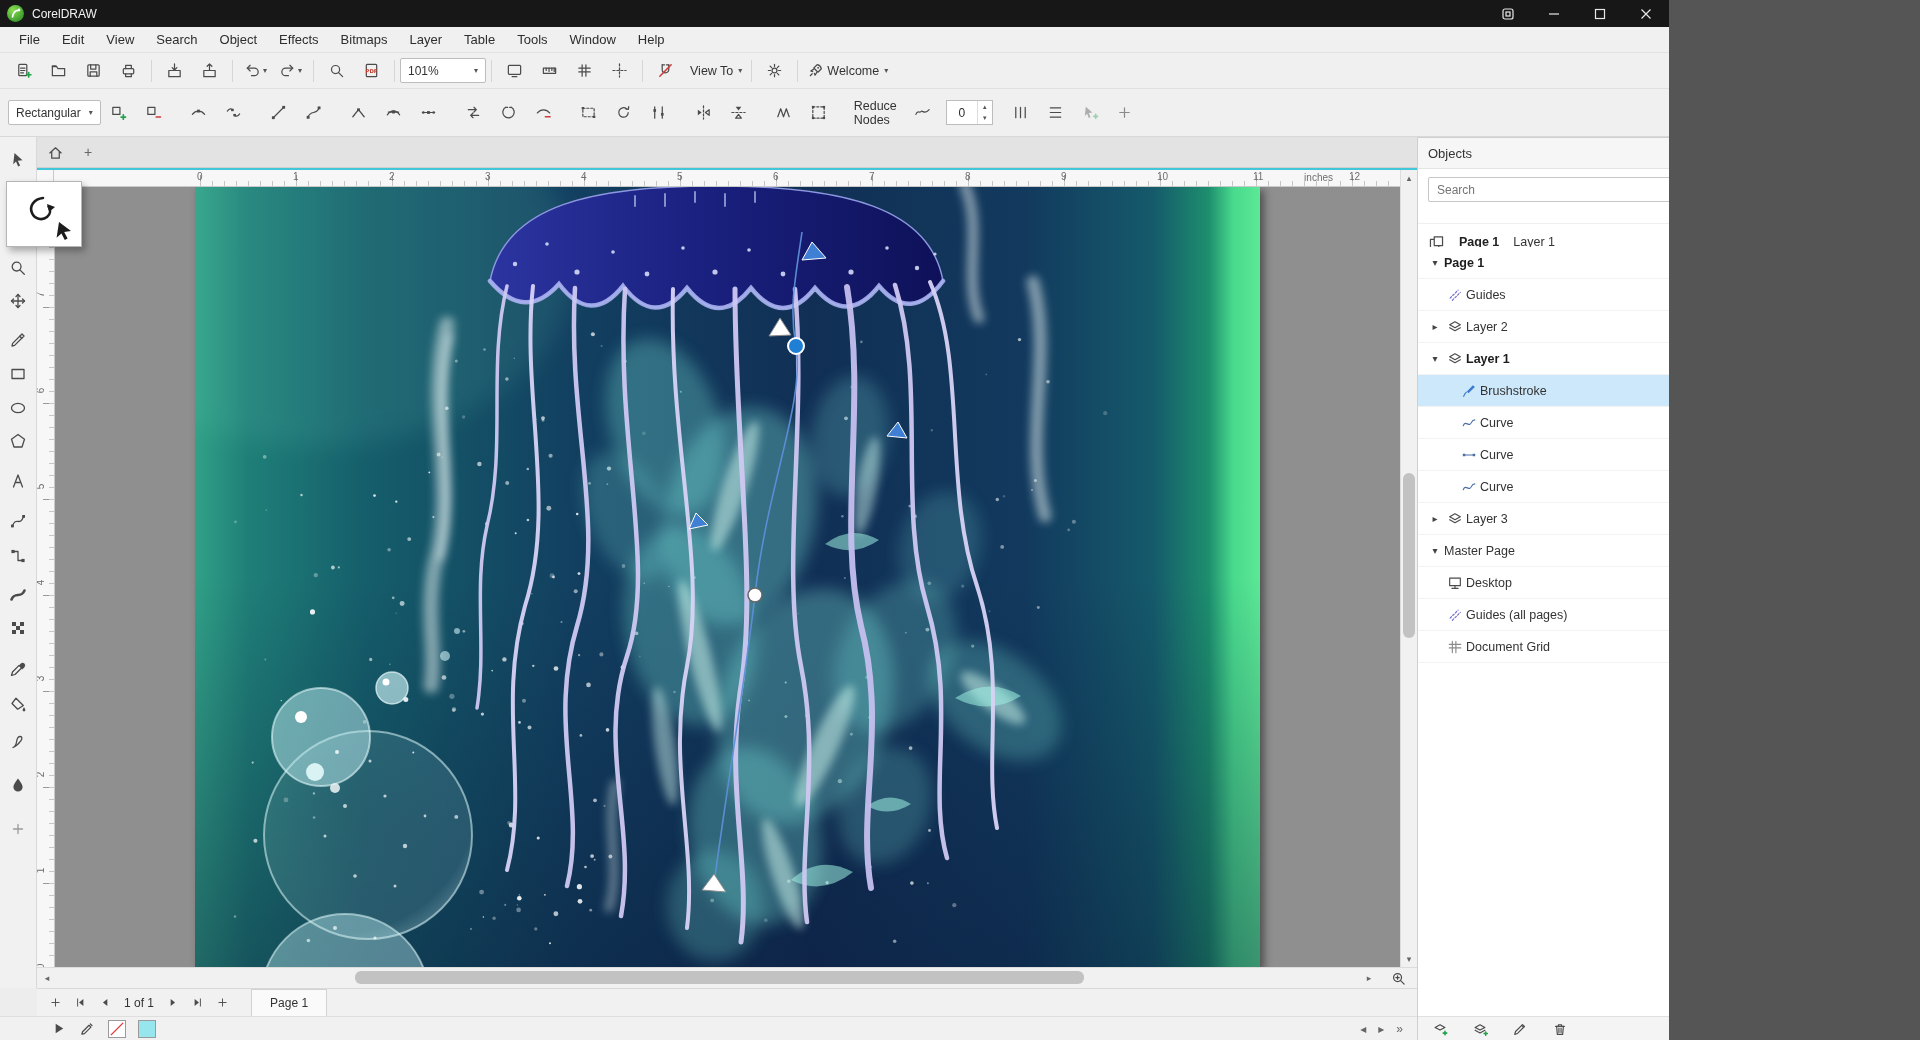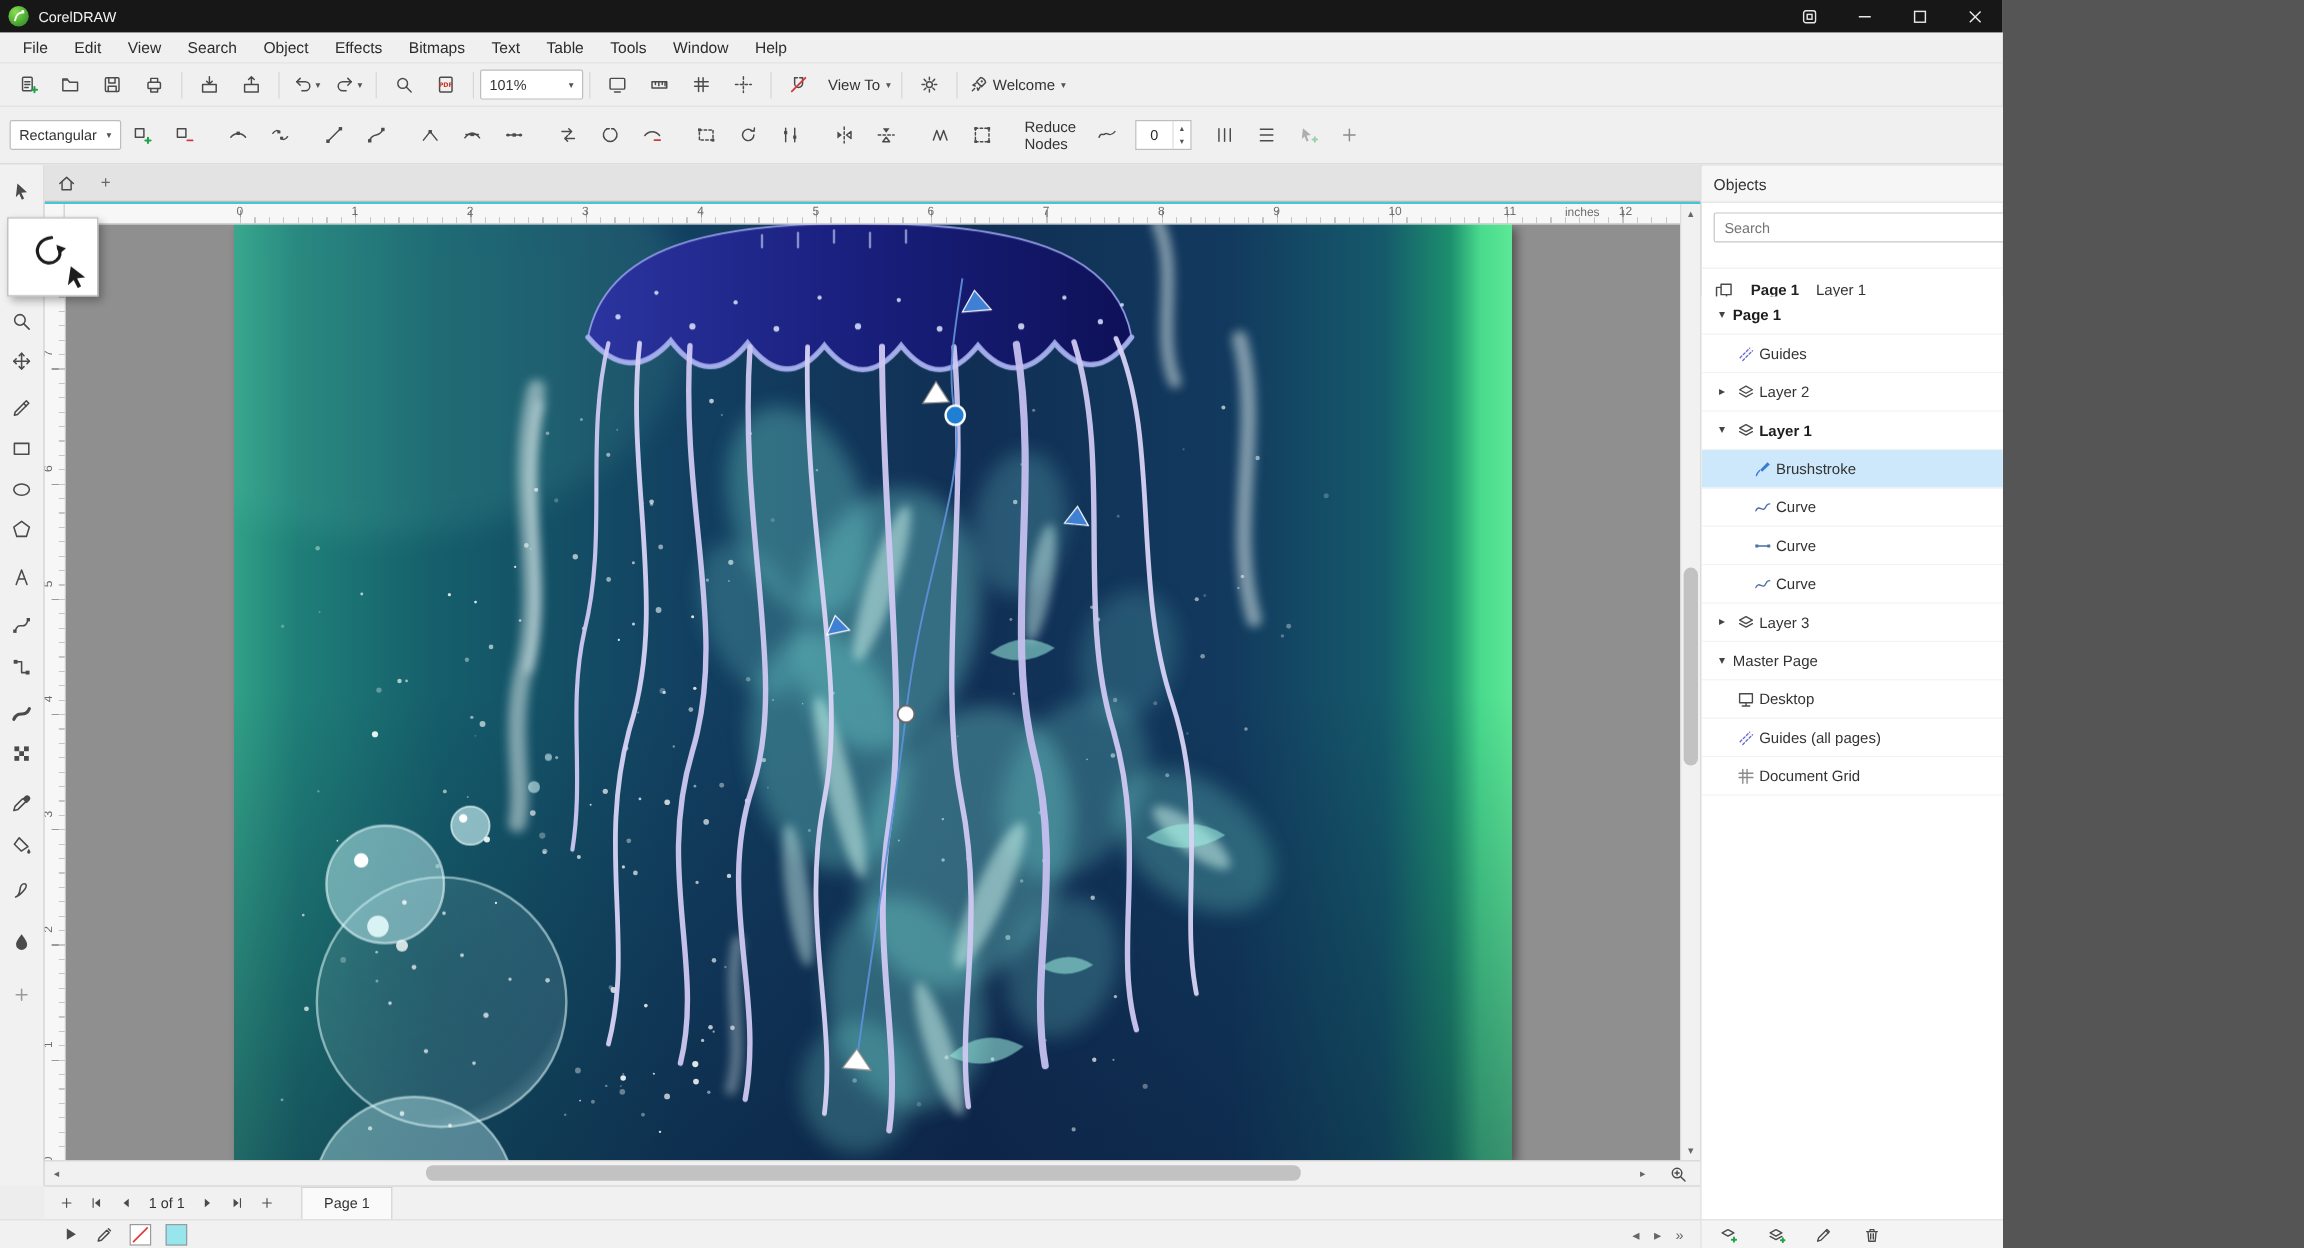--- a/index.html
+++ b/index.html
@@ -159,21 +159,21 @@
   </div>
 
   <div class="menubar">
       <div class="menu-item">File</div>
       <div class="menu-item">Edit</div>
       <div class="menu-item">View</div>
       <div class="menu-item">Search</div>
       <div class="menu-item">Object</div>
       <div class="menu-item">Effects</div>
       <div class="menu-item">Bitmaps</div>
-      <div class="menu-item">Text</div>
+      <div class="menu-item">Layer</div>
       <div class="menu-item">Table</div>
       <div class="menu-item">Tools</div>
       <div class="menu-item">Window</div>
       <div class="menu-item">Help</div>
     </div>
 
   <div class="toolbar">
       <div class="tbtn">
         <span class="ic">
           <svg viewBox="0 0 18 18">

